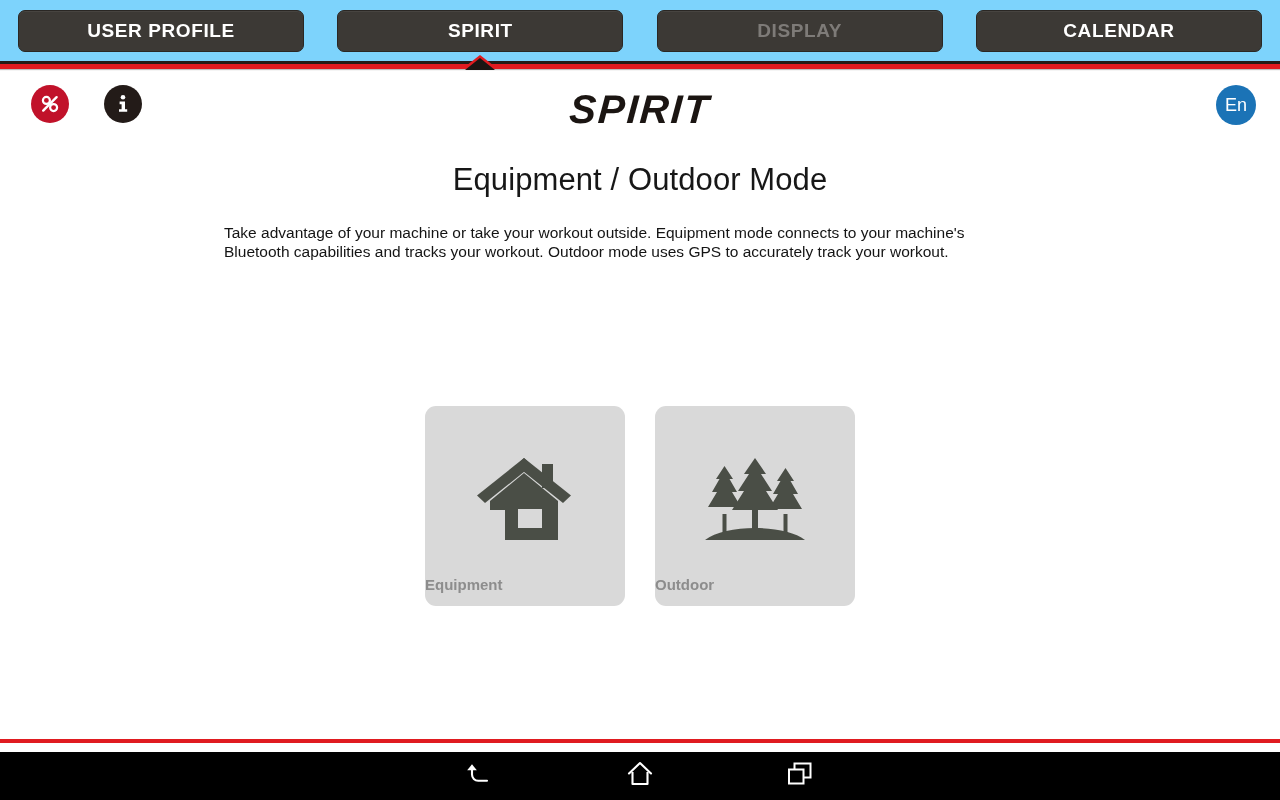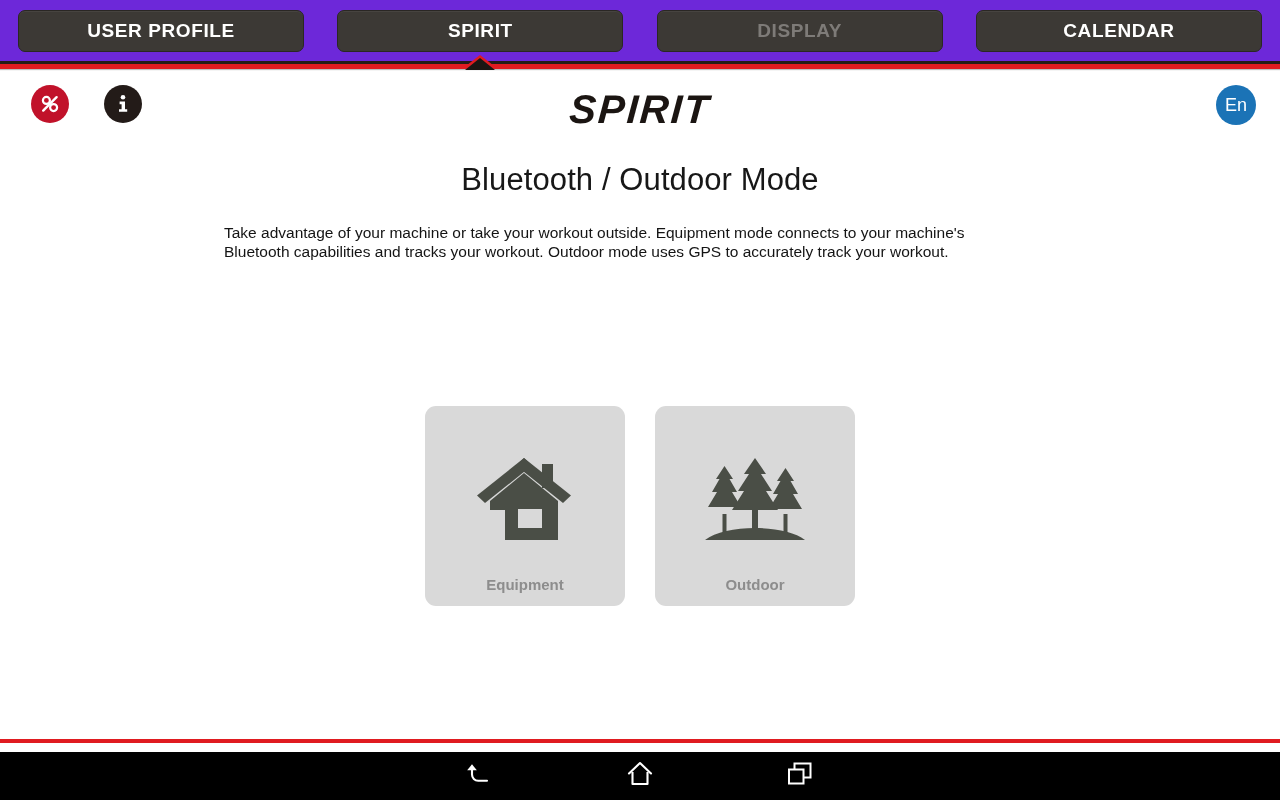--- a/index.html
+++ b/index.html
@@ -15,21 +15,21 @@
     position: relative;
     -webkit-font-smoothing: antialiased;
   }
 
   
   .tabbar {
     position: absolute;
     left: 0; top: 0;
     width: 1280px;
     height: 61px;
-    background: #6d28d9;
+    background: #7dd3fc;
     display: flex;
     align-items: center;
     justify-content: space-between;
     padding: 0 18px;
     box-sizing: border-box;
   }
   .tab {
     width: 286px;
     height: 42px;
     border-radius: 7px;
@@ -186,21 +186,21 @@
     width: 112px;
     height: 104px;
     display: flex;
     align-items: center;
     justify-content: center;
   }
   .card-label {
     position: absolute;
     bottom: 13px;
     left: 0; right: 0;
-    text-align: center;
+    text-align: left;
     font-size: 15px;
     font-weight: bold;
     color: #8d8d8d;
     user-select: none;
   }
 
   
   .bottom-red {
     position: absolute;
     left: 0; top: 739px;
@@ -258,21 +258,21 @@
     </svg>
   </div>
 
   <div class="logo">SPIRIT</div>
 
   <div id="lang-button">
     <span>En</span>
   </div>
 </div>
 
-<div class="page-title">Bluetooth / Outdoor Mode</div>
+<div class="page-title">Equipment / Outdoor Mode</div>
 
 <div class="page-desc">Take advantage of your machine or take your workout outside. Equipment mode connects to your machine's Bluetooth capabilities and tracks your workout. Outdoor mode uses GPS to accurately track your workout.</div>
 
 <div class="cards">
 
   <div class="card">
     <div class="card-icon">
       <svg width="106" height="96" viewBox="0 0 106 96" aria-hidden="true">
         <g fill="#4a4e46">
 

